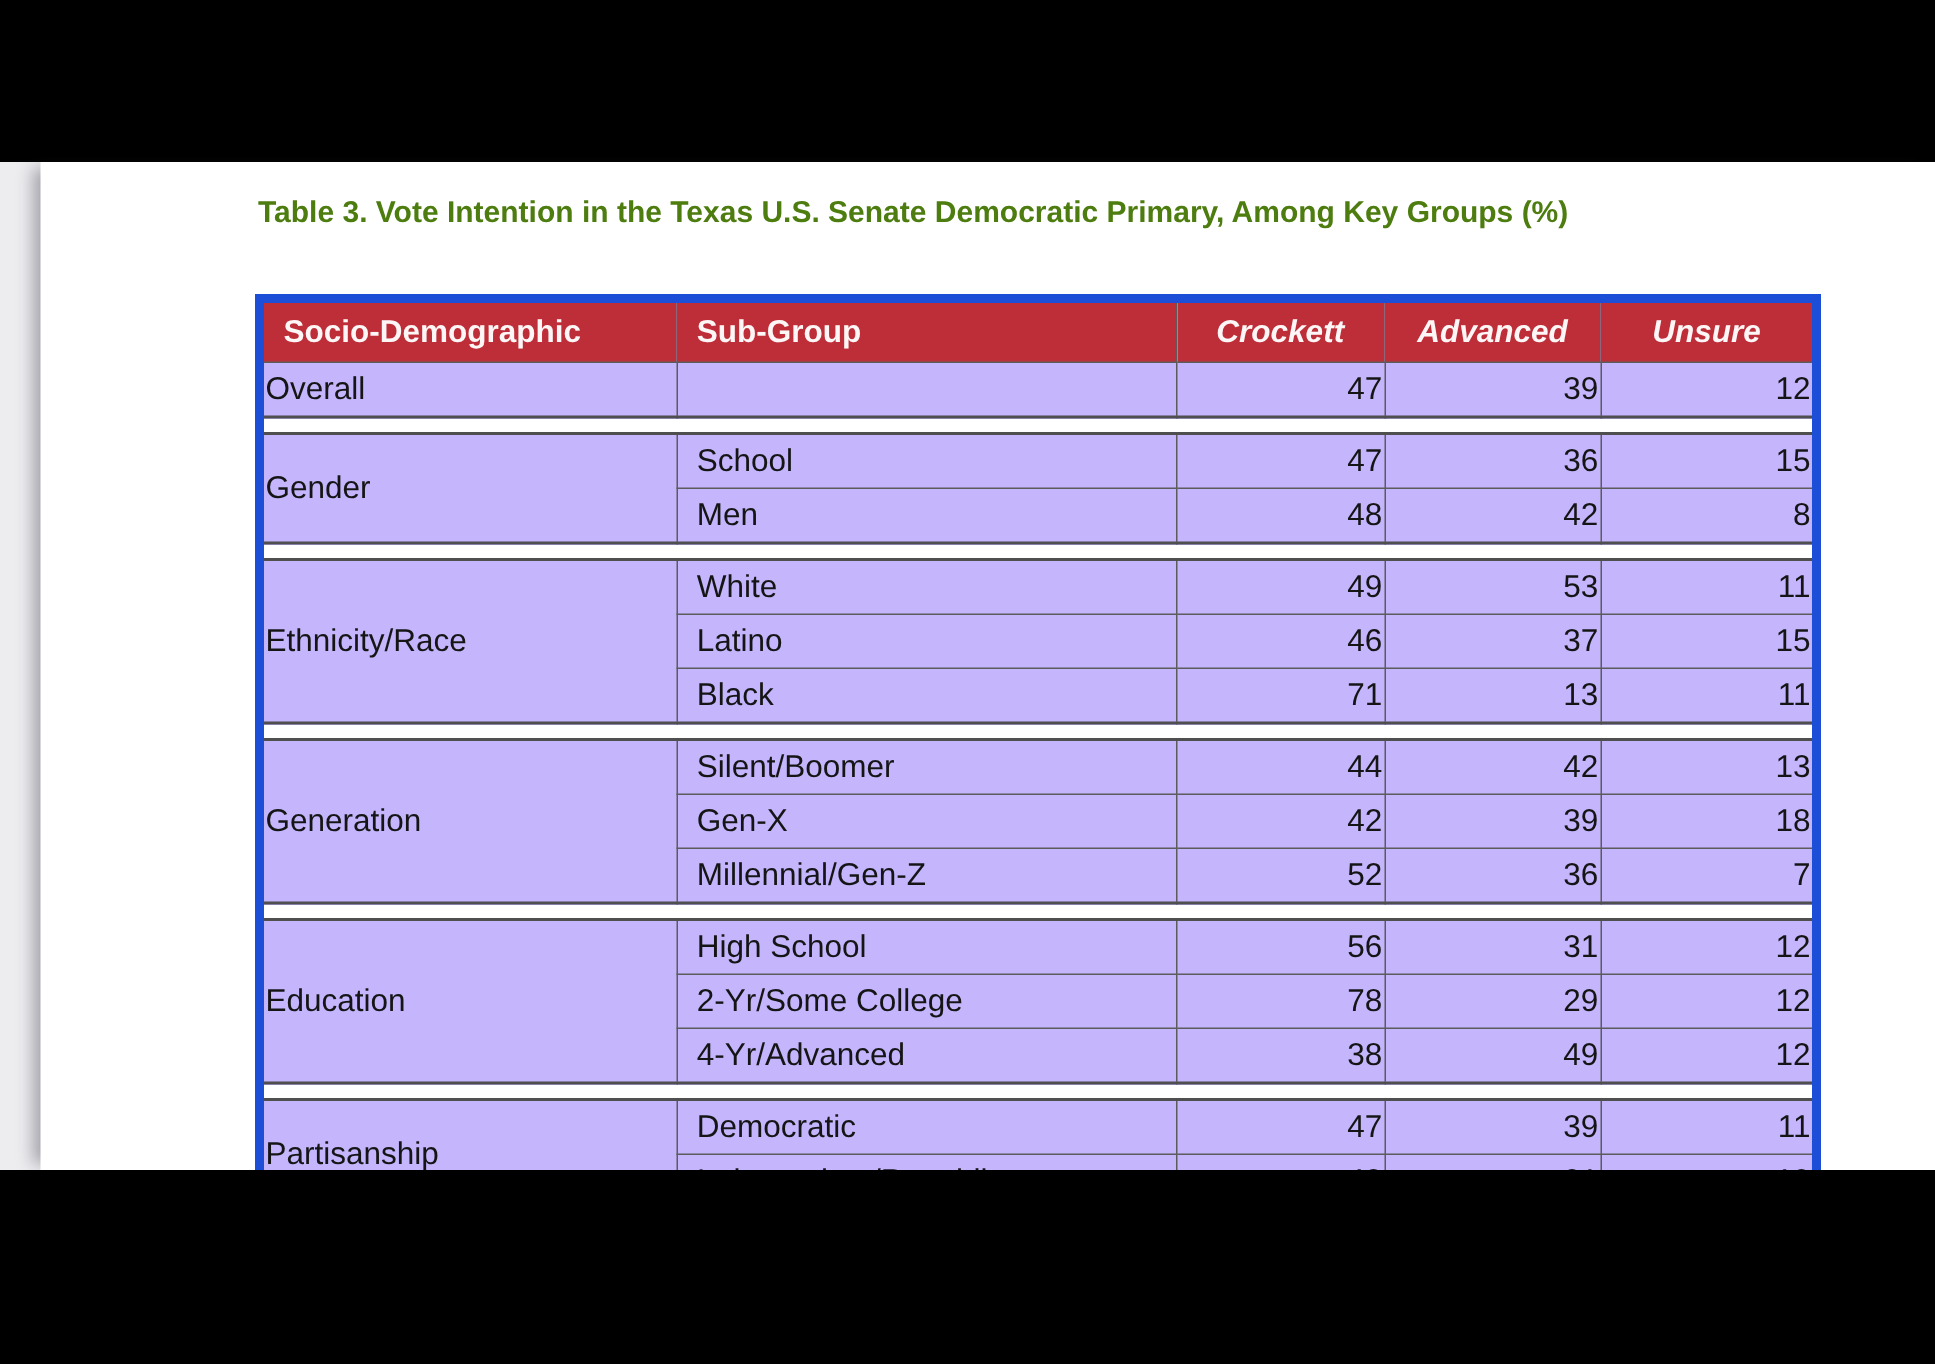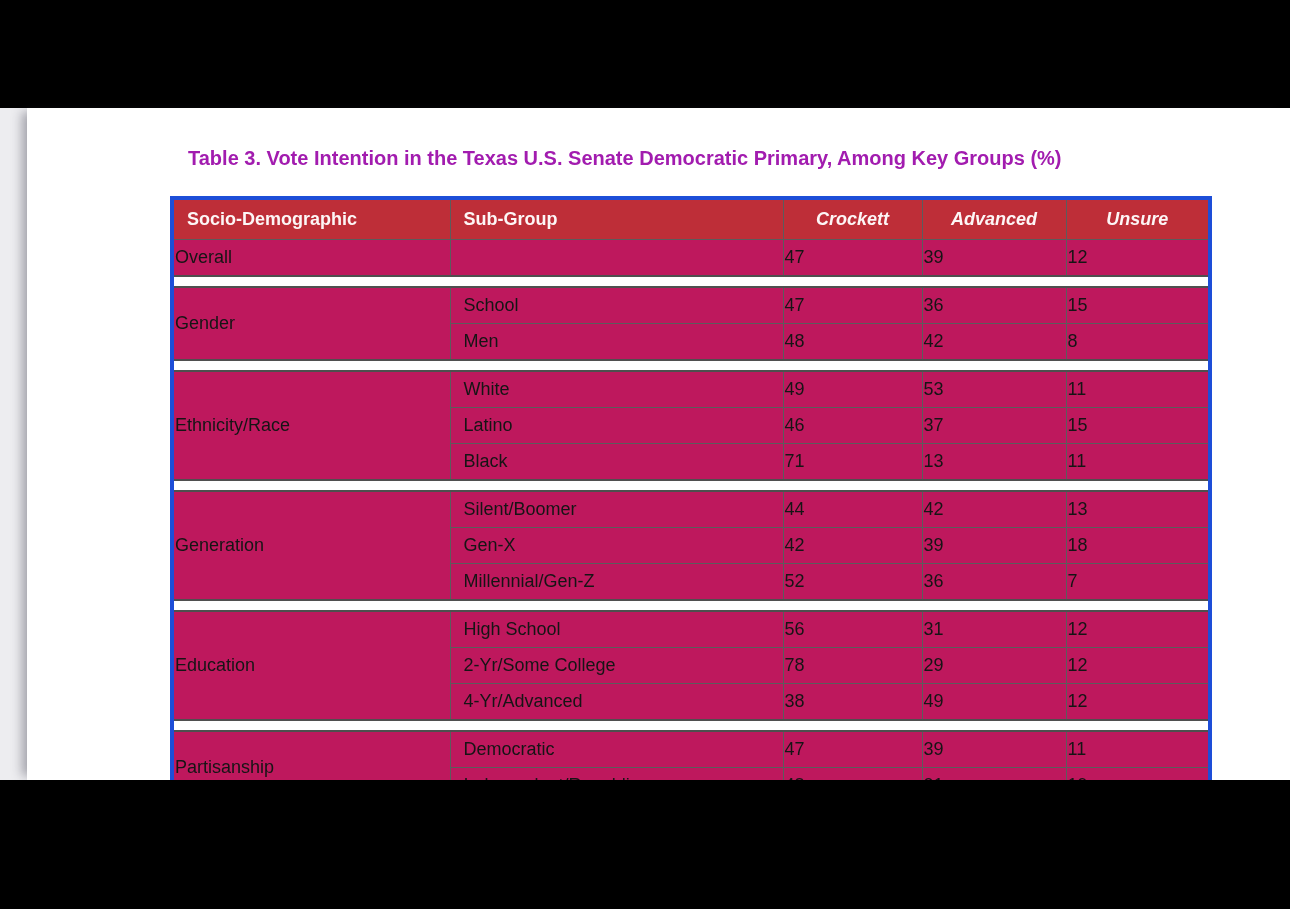--- a/index.html
+++ b/index.html
@@ -4,38 +4,38 @@
 <style>
   html,body{margin:0;padding:0;background:#000;}
   .screen{position:relative;width:1290px;height:909px;background:#000;overflow:hidden;
           font-family:"Liberation Sans",sans-serif;}
   .letterbox-top{position:absolute;top:0;left:0;width:1290px;height:108px;background:#000;}
   .viewer{position:absolute;top:108px;left:0;width:1290px;height:672px;background:#ededf0;}
   .page{position:absolute;top:0;left:27px;width:1263px;height:672px;background:#ffffff;
         box-shadow:-9px 0 10px -4px rgba(45,45,60,0.38);}
   .letterbox-bottom{position:absolute;top:780px;left:0;width:1290px;height:129px;background:#000;}
 
-  .doc-title{position:absolute;top:23px;left:145px;margin:16px;font-size:20px;font-weight:bold;
-             color:#a21caf;white-space:nowrap;}
+  .doc-title{position:absolute;top:23px;left:145px;margin:0;font-size:20px;font-weight:bold;
+             color:#4d7c0f;white-space:nowrap;}
 
   table.votes{position:absolute;top:88px;left:143px;border-collapse:collapse;table-layout:fixed;
-              width:1038px;font-size:18px;color:#151515;background:#be185d;
-              border:4px solid #1d4ed8;}
+              width:1038px;font-size:21px;color:#151515;background:#c4b5fd;
+              border:6px solid #1d4ed8;}
   table.votes th, table.votes td{border:1px solid #5c5c5c;overflow:hidden;}
 
   thead th{background:#be2e38;color:#fdf6f6;font-weight:bold;height:37px;
            border-top:3px solid #8c2127;border-bottom:3px solid #8c2127;
            border-left-color:#973036;border-right-color:#973036;}
   thead th.lft{text-align:left;padding-left:13px;}
   thead th.ctr{text-align:center;font-style:italic;}
 
   tbody td{height:33px;vertical-align:middle;}
   td.group{text-align:left;}
   td.sub{text-align:left;padding-left:13px;}
-  td.val{text-align:left;}
+  td.val{text-align:right;}
 
   tr.spacer td{height:7px;border-left:none;border-right:none;
                border-top:2px solid #4f4f4f;border-bottom:2px solid #4f4f4f;background:#fff;}
 </style>
 </head>
 <body>
 
 <div class="screen">
   <div class="letterbox-top"></div>
 

